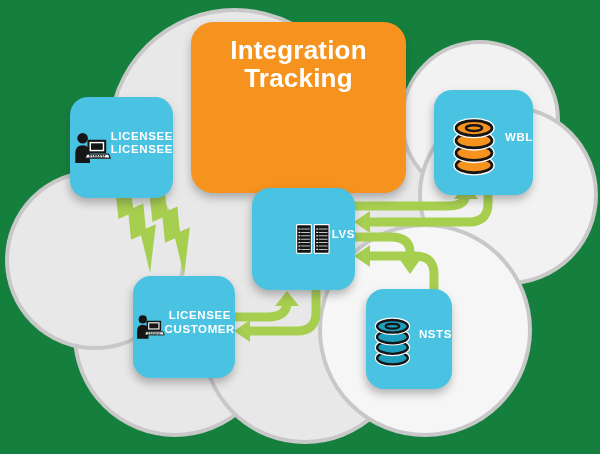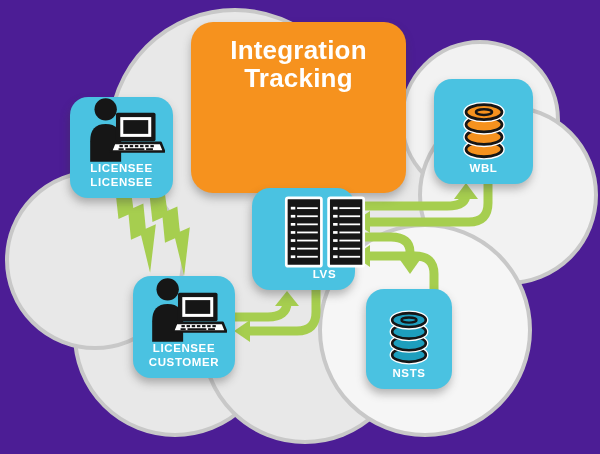--- a/index.html
+++ b/index.html
@@ -1,19 +1,19 @@
 <!DOCTYPE html>
 <html style="--orange: #f6921e; --blue: #4ac2e1; --green: #a6ce4f; --teal-db: #1d9ebd; --orange-db: #f6921e; --icon-black: #161616; --cloud-fill: #e8e8e8; --cloud-stroke: #c8c8c8;"><head>
 <meta charset="utf-8">
 <style>
   html,body{margin:0;padding:0;background:#ffffff;}
   *{box-sizing:border-box;}
   .stage{
     position:relative;width:600px;height:454px;overflow:hidden;
-    background:#4c1d95;
+    background:#15803d;
     font-family:"Liberation Sans","DejaVu Sans",sans-serif;
   }
   .layer{position:absolute;left:0;top:0;width:600px;height:454px;}
 
   
   .cloud-bump{fill:var(--cloud-fill,#e8e8e8);stroke:var(--cloud-stroke,#c8c8c8);stroke-width:4;}
   .cloud-bump.lite{fill:#f2f2f2;}
   .cloud-bump.liter{fill:#f6f6f6;}
   .cloud-fill{fill:var(--cloud-fill,#e8e8e8);}
 
@@ -36,31 +36,31 @@
   .card-legend{margin-top:10px;padding-left:3px;}
   .legend-line{
     color:#2b2723;font-weight:bold;font-size:10.5px;line-height:16.5px;
     letter-spacing:-0.2px;white-space:nowrap;
   }
 
   
   .node{
     position:absolute;background:var(--blue,#4ac2e1);border-radius:18px;
     box-shadow:-1px 5px 8px rgba(60,60,60,.35);
-    display:flex;flex-direction:column;align-items:center;justify-content:flex-end;
+    display:flex;flex-direction:row;align-items:center;justify-content:flex-end;
   }
   .node svg{display:block;}
   .node-label{
     color:#ffffff;font-weight:bold;text-align:center;
     font-size:11.5px;line-height:13.5px;letter-spacing:0.6px;
     padding-bottom:9px;
   }
   .node-label span{display:block;}
   #node-customer{left:70px;top:97px;width:103px;height:101px;}
-  #node-wbl{left:434px;top:79px;width:99px;height:105px;justify-content:flex-end;}
+  #node-wbl{left:434px;top:90px;width:99px;height:105px;justify-content:flex-end;}
   #node-lvs{left:252px;top:188px;width:103px;height:102px;padding-left:42px;}
   #node-supplier{left:133px;top:276px;width:102px;height:102px;}
   #node-nsts{left:366px;top:289px;width:86px;height:100px;}
 
   .icon-black{fill:var(--icon-black,#161616);}
 </style>
 </head>
 <body>
 
 <div class="stage">

